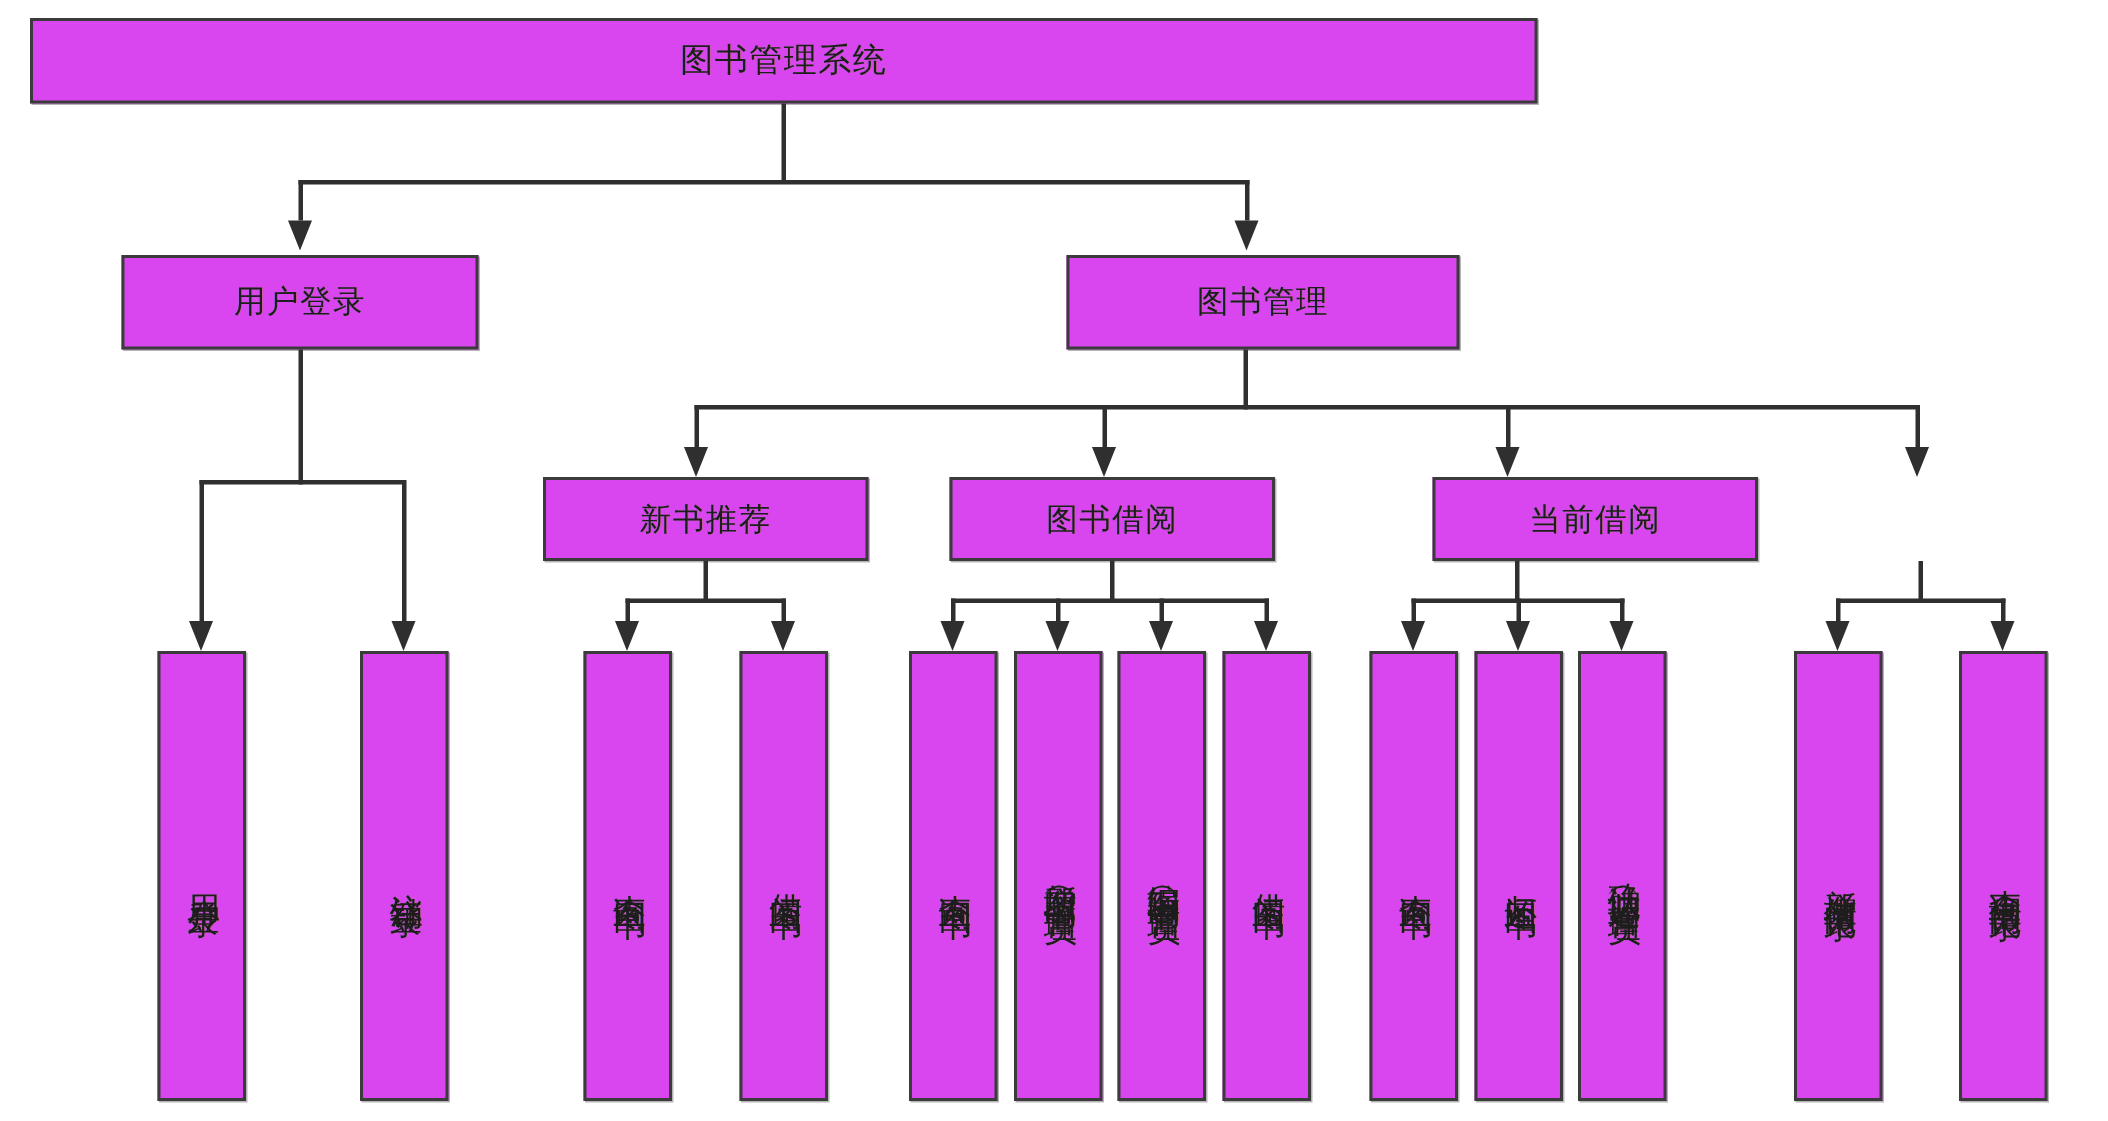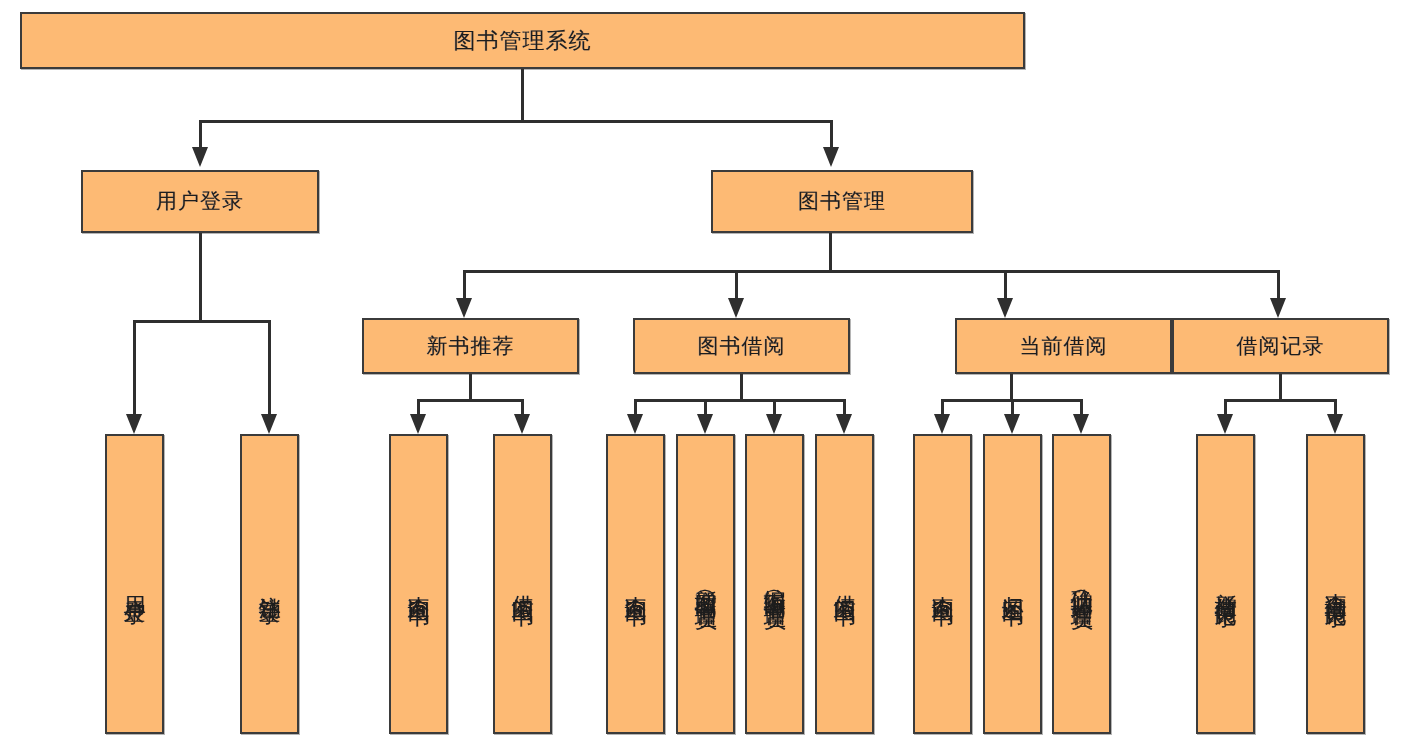--- a/index.html
+++ b/index.html
@@ -13,21 +13,21 @@
     width:1405px;
     height:747px;
     background:#ffffff;
     overflow:hidden;
   }
   
   .node{
     position:absolute;
     box-sizing:border-box;
     border:2px solid #3b3b3b;
-    background:#fdba74;
+    background:#d946ef;
     display:flex;
     align-items:center;
     justify-content:center;
     box-shadow:1px 1px 0 rgba(120,120,120,.55);
   }
   .node .lbl{
     font-size:21px;
     line-height:1.25;
     letter-spacing:1px;
     color:#1d1d1d;
@@ -126,23 +126,20 @@
 
   <div class="node" style="left:633px;top:318px;width:217px;height:56px;">
     <span class="lbl">图书借阅</span>
   </div>
   <div class="node" style="left:362px;top:318px;width:217px;height:56px;">
     <span class="lbl">新书推荐</span>
   </div>
   <div class="node" style="left:955px;top:318px;width:217px;height:56px;">
     <span class="lbl">当前借阅</span>
   </div>
-  <div class="node" style="left:1172px;top:318px;width:217px;height:56px;">
-    <span class="lbl">借阅记录</span>
-  </div>
 
   <div class="ln v" style="left:469px;top:374px;width:3px;height:28px;"></div>
   <div class="ln h" style="left:417px;top:399px;width:107px;height:3px;"></div>
   <div class="ln v" style="left:417px;top:399px;width:3px;height:15px;"></div>
   <div class="arrow" style="left:410px;top:414px;"></div>
   <div class="ln v" style="left:521px;top:399px;width:3px;height:15px;"></div>
   <div class="arrow" style="left:514px;top:414px;"></div>
 
   <div class="node leaf" style="left:389px;top:434px;width:59px;height:300px;">
     <span class="lbl">查询图书</span>

